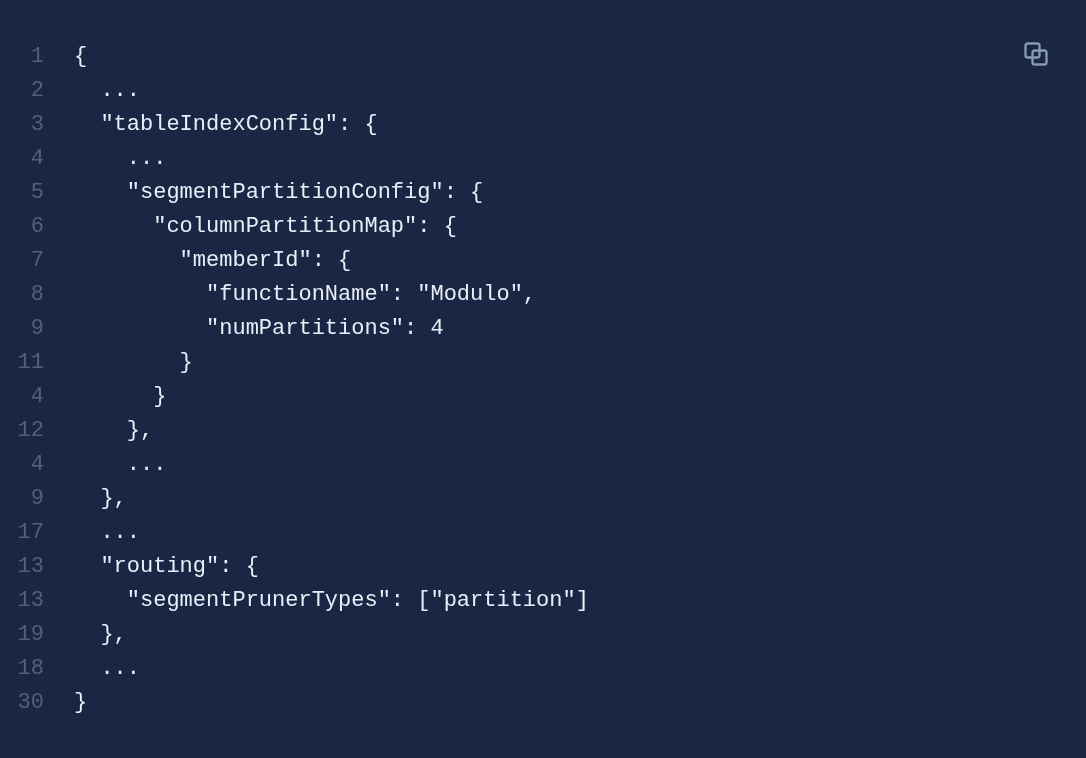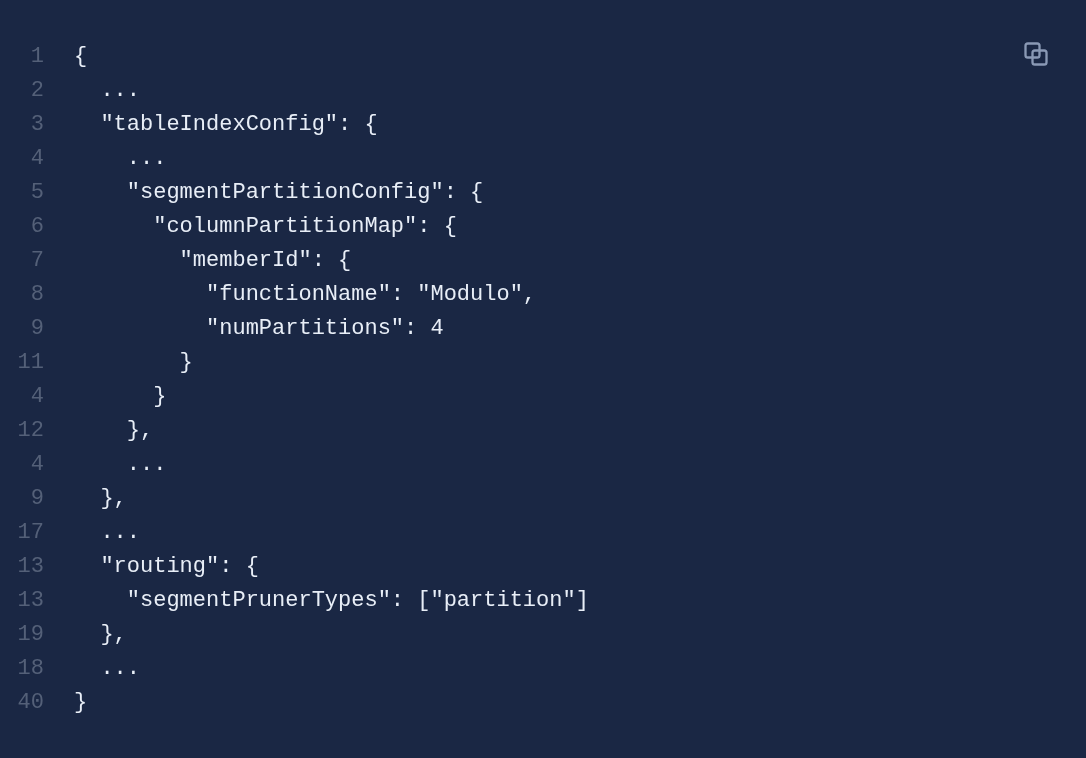--- a/index.html
+++ b/index.html
@@ -77,21 +77,21 @@
     <div class="line-number">11</div>
     <div class="line-number">4</div>
     <div class="line-number">12</div>
     <div class="line-number">4</div>
     <div class="line-number">9</div>
     <div class="line-number">17</div>
     <div class="line-number">13</div>
     <div class="line-number">13</div>
     <div class="line-number">19</div>
     <div class="line-number">18</div>
-    <div class="line-number">40</div>
+    <div class="line-number">30</div>
   </div>
   <div class="code-lines">
     <div class="code-line">{</div>
     <div class="code-line">  ...</div>
     <div class="code-line">  "tableIndexConfig": {</div>
     <div class="code-line">    ...</div>
     <div class="code-line">    "segmentPartitionConfig": {</div>
     <div class="code-line">      "columnPartitionMap": {</div>
     <div class="code-line">        "memberId": {</div>
     <div class="code-line">          "functionName": "Modulo",</div>

